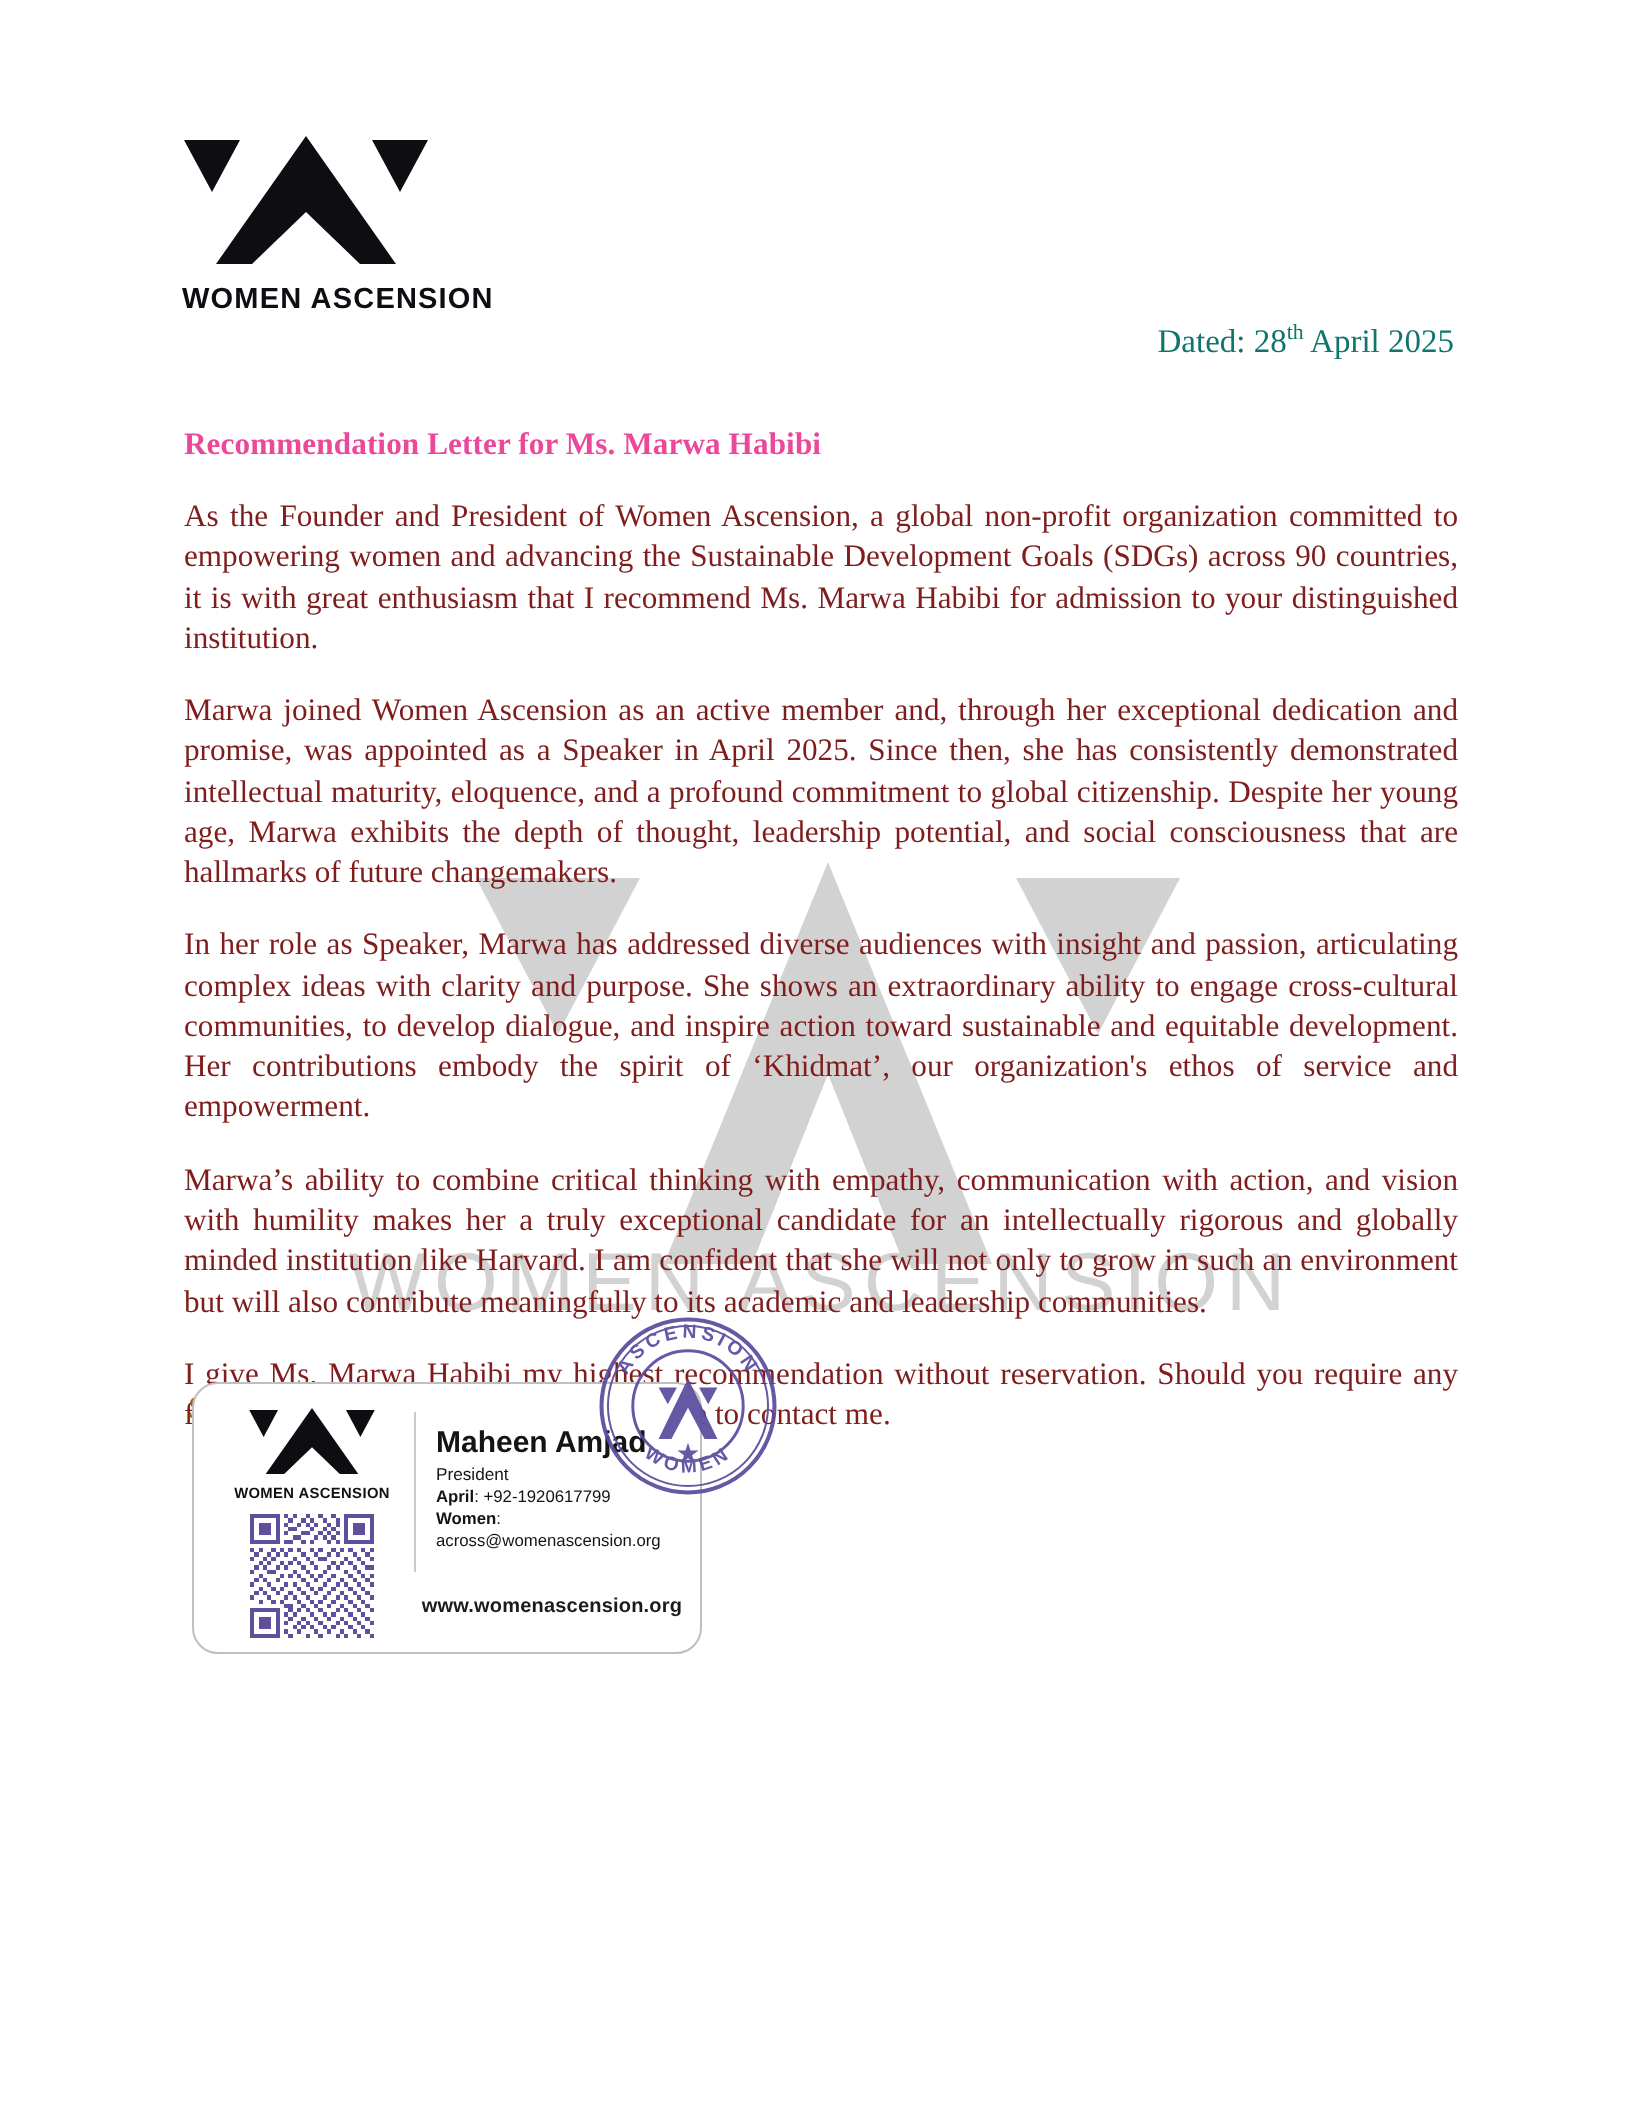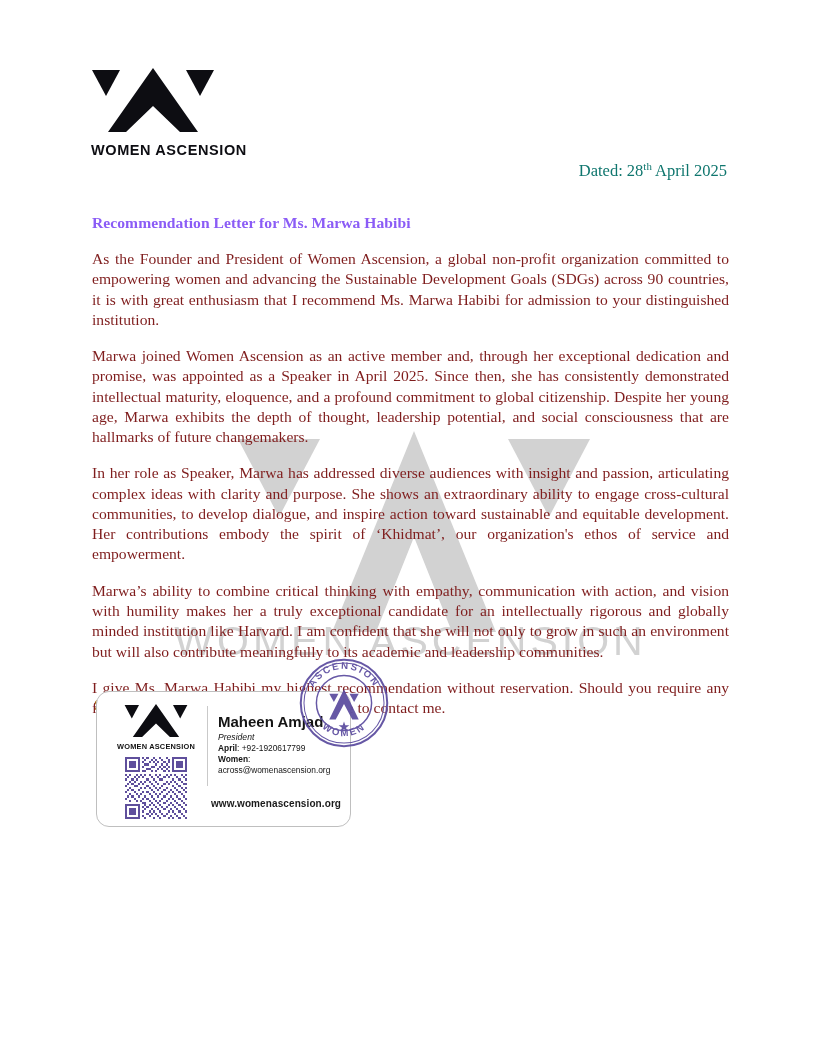--- a/index.html
+++ b/index.html
@@ -91,21 +91,21 @@
   #content {
     position: absolute;
     left: 92px;
     top: 214px;
     width: 637px;
     z-index: 2;
   }
   #doc-title {
     font-size: 15.6px;
     font-weight: 700;
-    color: #8b5cf6;
+    color: #ec4899;
     margin: 0 0 17px 0;
     letter-spacing: 0.05px;
   }
   .para {
     font-size: 15.6px;
     line-height: 1.30;
     color: #7f1d1d;
     text-align: justify;
     text-justify: inter-word;
     margin: 0 0 16px 0;
@@ -167,21 +167,21 @@
   .bc-info {
     position: absolute;
     left: 121px;
     top: 20px;
     width: 128px;
     font-family: "Liberation Sans", sans-serif;
     color: #141414;
     line-height: 1.30;
   }
   .bc-name { font-size: 15px; font-weight: 700; }
-  .bc-role { font-size: 8.6px; font-style: italic; }
+  .bc-role { font-size: 8.6px; }
   .bc-row  { font-size: 8.4px; }
   .bc-row b { font-weight: 700; }
   .bc-email-val { font-size: 8.4px; word-break: break-all; }
   .bc-url {
     position: absolute;
     left: 112px;
     top: 106px;
     width: 134px;
     text-align: center;
     font-family: "Liberation Sans", sans-serif;

